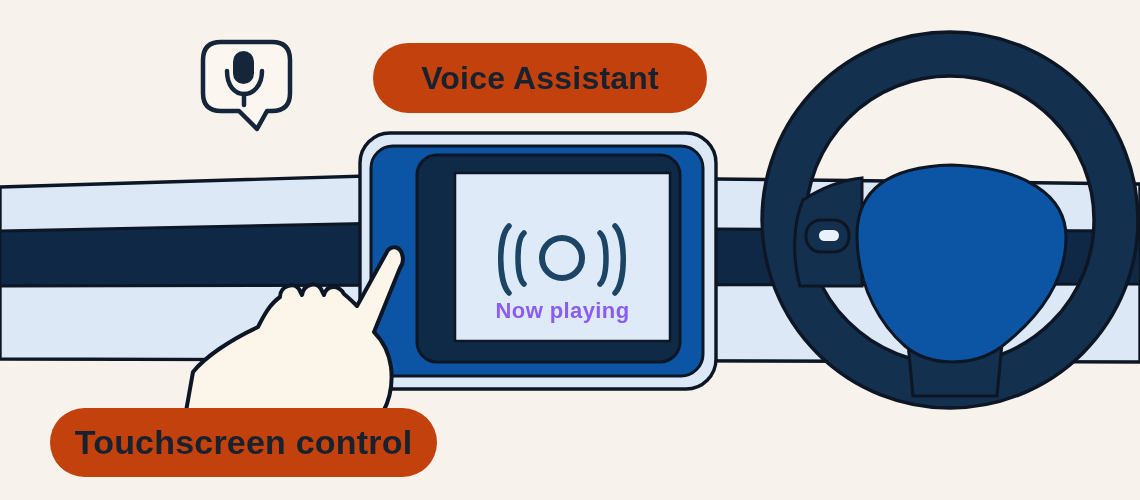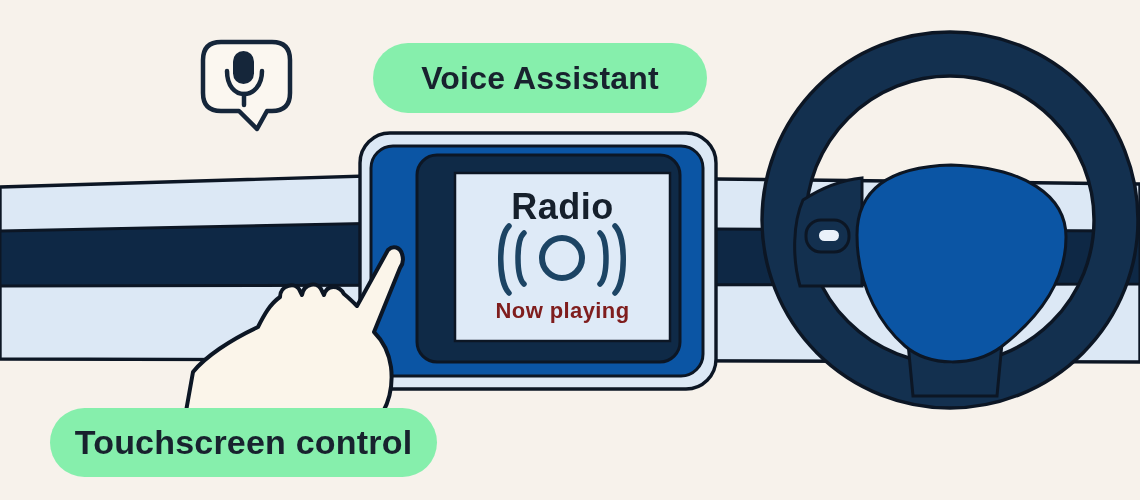--- a/index.html
+++ b/index.html
@@ -4,33 +4,33 @@
 <style>
   html,body{margin:0;padding:0;background:#e8e8e8;}
   .stage{
     position:relative;width:1140px;height:500px;overflow:hidden;
     background:#F7F2EB;
     font-family:"Liberation Sans", sans-serif;
   }
   .scene{position:absolute;left:0;top:0;width:1140px;height:500px;}
   .pill{
     position:absolute;display:flex;align-items:center;justify-content:center;
-    background:#86efac;color:#18222E;font-weight:700;letter-spacing:.2px;
+    background:#c2410c;color:#18222E;font-weight:700;letter-spacing:.2px;
     border-radius:40px;white-space:nowrap;
   }
   .pill-voice{left:373px;top:43px;width:334px;height:70px;font-size:32px;}
   .pill-touch{left:50px;top:408px;width:387px;height:69px;font-size:34px;}
   .pill-steer{left:648px;top:415px;width:422px;height:70px;font-size:33px;}
   .screen-title{
     position:absolute;left:455px;top:186px;width:215px;text-align:center;
     font-size:36px;font-weight:700;color:#16202C;letter-spacing:.5px;
   }
   .screen-status{
     position:absolute;left:455px;top:298px;width:215px;text-align:center;
-    font-size:22px;font-weight:700;color:#7f1d1d;letter-spacing:.4px;
+    font-size:22px;font-weight:700;color:#8b5cf6;letter-spacing:.4px;
   }
 </style>
 </head>
 <body>
 
 <div class="stage">
 
   <svg class="scene" viewBox="0 0 1140 500">
 
     <path d="M0,187 L400,175 L716,179 L1140,184 L1140,362 L0,359 Z" fill="#DCE8F5" stroke="#0C1624" stroke-width="3.4"></path>
@@ -80,21 +80,20 @@
                L267,111 L257,129 L239,111 L221,111 Q203,111 203,93
                L203,60 Q203,42 221,42 Z" fill="#FBF7F0" stroke="#15263A" stroke-width="4.5" stroke-linejoin="round"></path>
       <g>
         <rect x="233" y="51" width="21" height="33" rx="10.5" fill="#15263A"></rect>
         <path d="M227,71 C227,86 235,94 244,94 C253,94 262,86 262,71" fill="none" stroke="#15263A" stroke-width="4.5" stroke-linecap="round"></path>
         <path d="M244,94 L244,105" stroke="#15263A" stroke-width="4.5" stroke-linecap="round"></path>
       </g>
     </g>
   </svg>
 
-  <div class="screen-title">Radio</div>
   <div class="screen-status">Now playing</div>
 
   <div class="pill pill-voice">
     <span>Voice Assistant</span>
   </div>
   <div class="pill pill-touch">
     <span>Touchscreen control</span>
   </div>
 
 </div>

